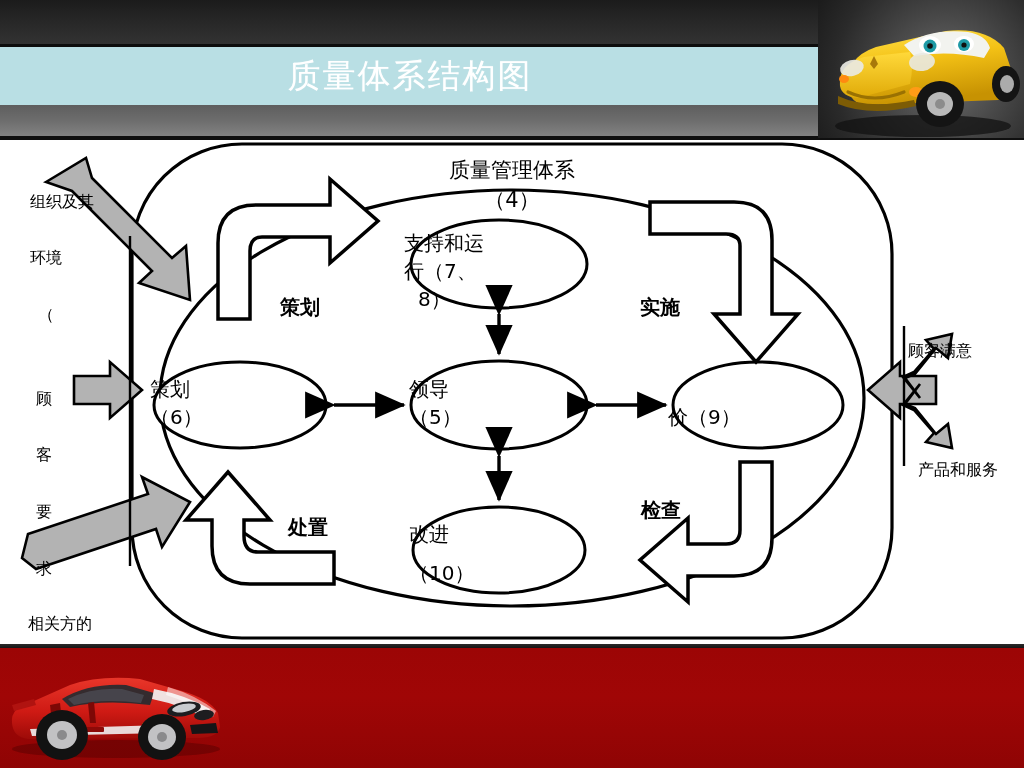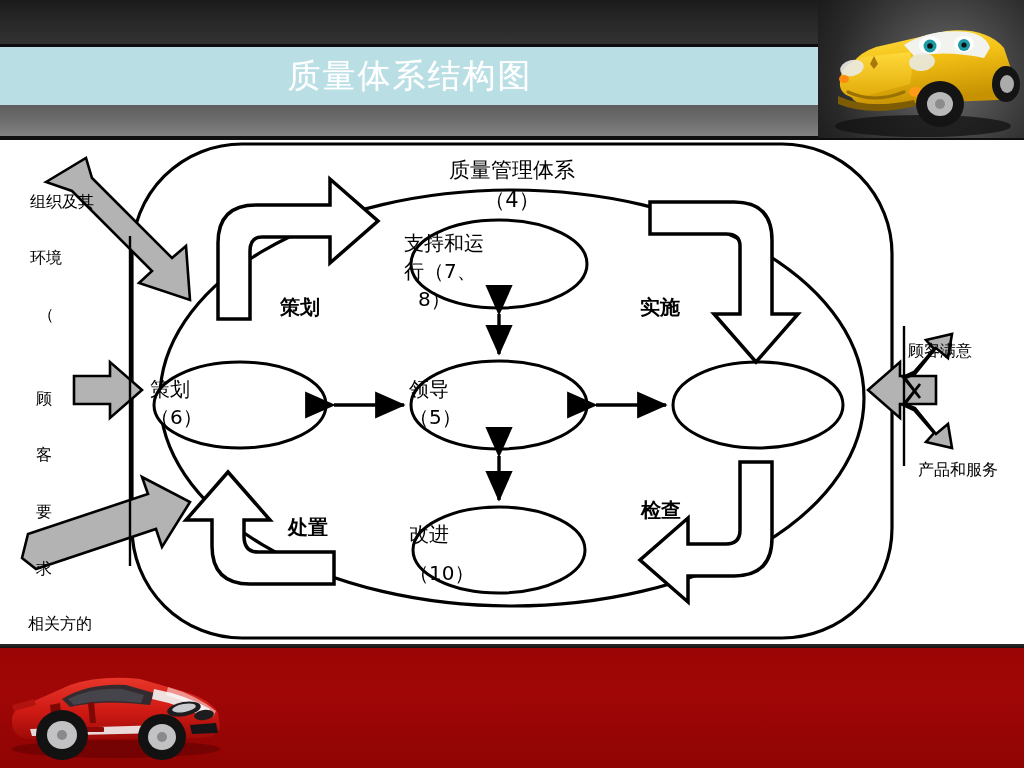--- a/index.html
+++ b/index.html
@@ -207,20 +207,21 @@
     <div class="dlabel node-label" style="left:404px;top:96px;width:190px;">支持和运</div>
     <div class="dlabel node-label" style="left:404px;top:124px;width:190px;">行（7、</div>
     <div class="dlabel node-label" style="left:404px;top:152px;width:190px;text-align:left;padding-left:14px;box-sizing:border-box;">8）</div>
 
     <div class="dlabel node-label" style="left:150px;top:242px;width:180px;">策划</div>
     <div class="dlabel node-label" style="left:150px;top:270px;width:180px;">（6）</div>
 
     <div class="dlabel node-label" style="left:409px;top:242px;width:180px;">领导</div>
     <div class="dlabel node-label" style="left:409px;top:270px;width:180px;">（5）</div>
 
+    <div class="dlabel node-label" style="left:668px;top:270px;width:180px;">价（9）</div>
 
     <div class="dlabel node-label" style="left:409px;top:387px;width:180px;">改进</div>
     <div class="dlabel node-label" style="left:409px;top:426px;width:180px;">（10）</div>
 
     <div class="dlabel pdca-label" style="left:280px;top:160px;">策划</div>
     <div class="dlabel pdca-label" style="left:640px;top:160px;">实施</div>
     <div class="dlabel pdca-label" style="left:641px;top:363px;">检查</div>
     <div class="dlabel pdca-label" style="left:288px;top:380px;">处置</div>
 
     <div class="dlabel side-label" style="left:30px;top:19px;width:92px;">

